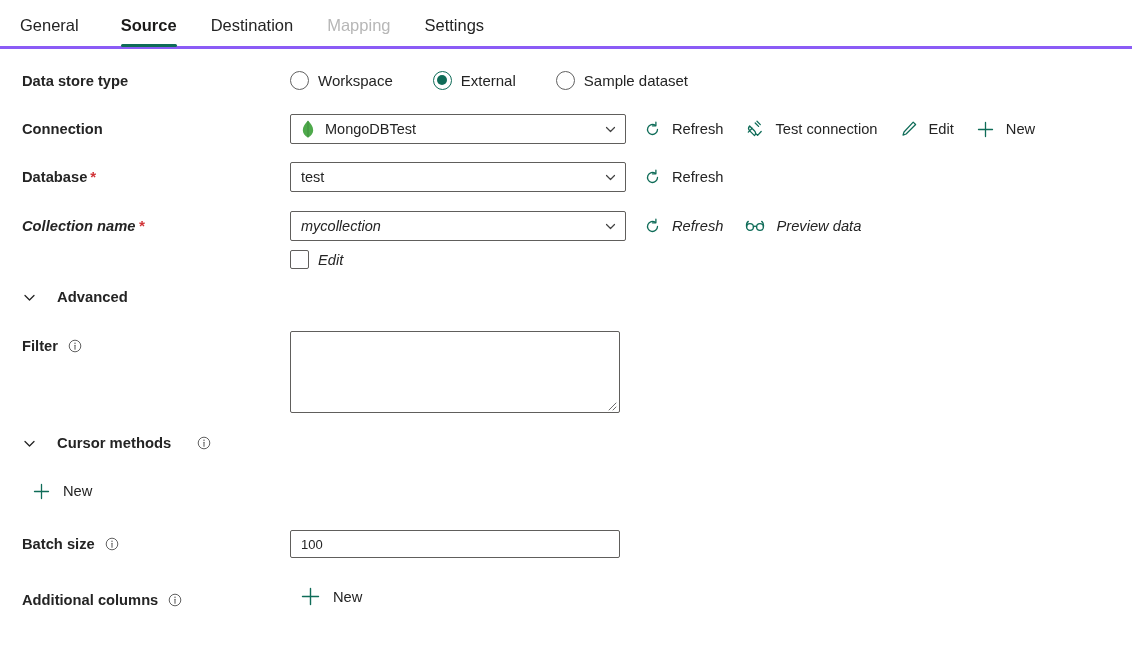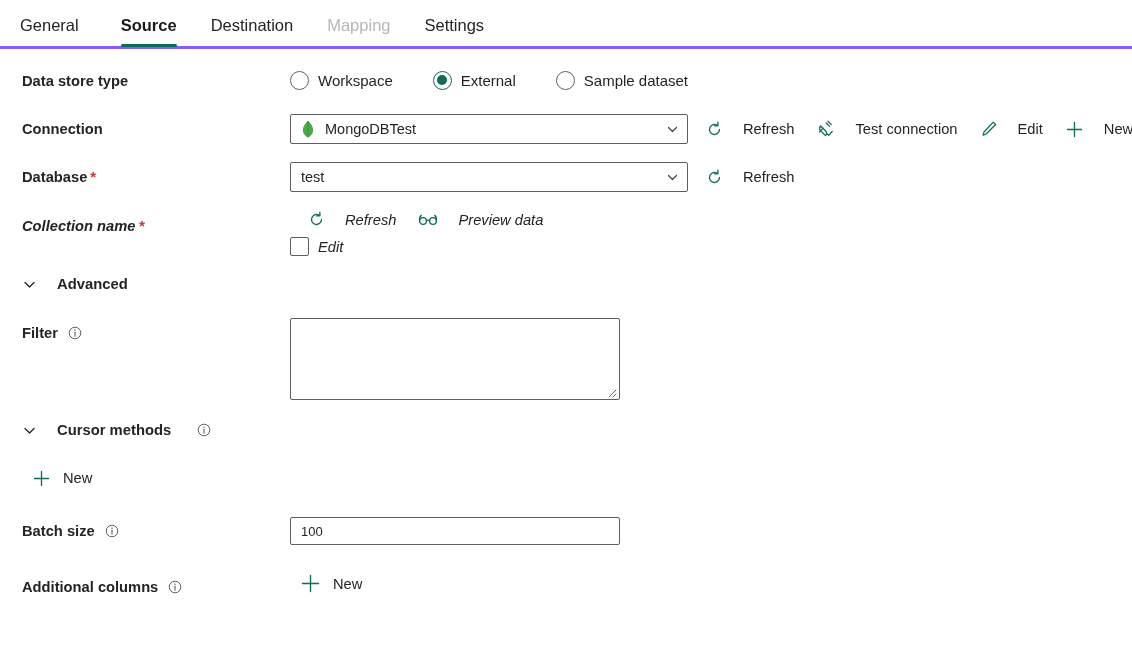--- a/index.html
+++ b/index.html
@@ -76,21 +76,21 @@
   .radio.checked .dot { border-color: #0f6c58; border-width: 1.5px; }
   .radio.checked .dot::after {
     content: ""; position: absolute;
     left: 3px; top: 3px; width: 10px; height: 10px;
     border-radius: 50%; background: #0f6c58;
   }
   .radio span.rl { font-size: 15px; color: #242424; }
 
   
   .dd {
-    width: 398px; height: 30px;
+    width: 336px; height: 30px;
     border: 1px solid #605e5c; border-radius: 2px;
     background: #fff;
     display: flex; align-items: center;
     padding: 0 8px 0 10px;
     font-size: 14.5px; color: #242424;
     cursor: pointer;
   }
   .dd .val { flex: 1 1 auto; overflow: hidden; white-space: nowrap; text-overflow: ellipsis; }
   .dd .chev { flex: 0 0 auto; color: #424242; display: flex; align-items: center; }
   .leaf { flex: 0 0 14px; margin-right: 10px; display: flex; align-items: center; }
@@ -111,21 +111,21 @@
     font-size: 14.5px;
   }
   .ta .grip {
     position: absolute; right: 2px; bottom: 1px;
     width: 12px; height: 12px; pointer-events: none;
   }
 
   
   .cmds { display: flex; align-items: center; gap: 22px; margin-left: 18px; }
   .cmd {
-    display: flex; align-items: center; gap: 20px;
+    display: flex; align-items: center; gap: 11px;
     font-size: 14.7px; color: #242424; cursor: pointer; white-space: nowrap;
   }
   .cmd .ico { display: flex; align-items: center; color: #0f6c58; flex: 0 0 auto; }
 
   
   .cbrow { display: flex; align-items: center; gap: 9px; margin-top: 9px; cursor: pointer; }
   .cb {
     width: 19px; height: 19px; border: 1px solid #605e5c;
     border-radius: 2px; background: #fff; flex: 0 0 19px;
   }
@@ -264,20 +264,28 @@
       </div>
     </div>
   </div>
 
   <div class="row" style="margin-bottom:20px;font-style:italic;">
     <div class="label" style="padding-top:5px;">
       <span>Collection name</span><span class="req">*</span>
     </div>
     <div class="ctl" style="flex-direction:column; align-items:flex-start;">
       <div style="display:flex; align-items:center;">
+        <div class="dd">
+          <span class="val">mycollection</span>
+          <span class="chev">
+            <svg width="13" height="13" viewBox="0 0 13 13">
+                <path d="M2.5 4.5 L6.5 8.5 L10.5 4.5" stroke="#424242" stroke-width="1.2" fill="none" stroke-linecap="round" stroke-linejoin="round"></path>
+              </svg>
+          </span>
+        </div>
         <div class="cmds">
           <div class="cmd">
             <span class="ico">
               <svg width="17" height="17" viewBox="0 0 17 17">
                   <path d="M13.5 8.5 A5 5 0 1 1 11.4 4.4" stroke="#0f6c58" stroke-width="1.3" fill="none" stroke-linecap="round"></path>
                   <path d="M11.9 1.2 L11.9 4.8 L8.4 4.8" stroke="#0f6c58" stroke-width="1.3" fill="none" stroke-linecap="round" stroke-linejoin="round"></path>
                 </svg>
             </span>
             <span>Refresh</span>
           </div>

